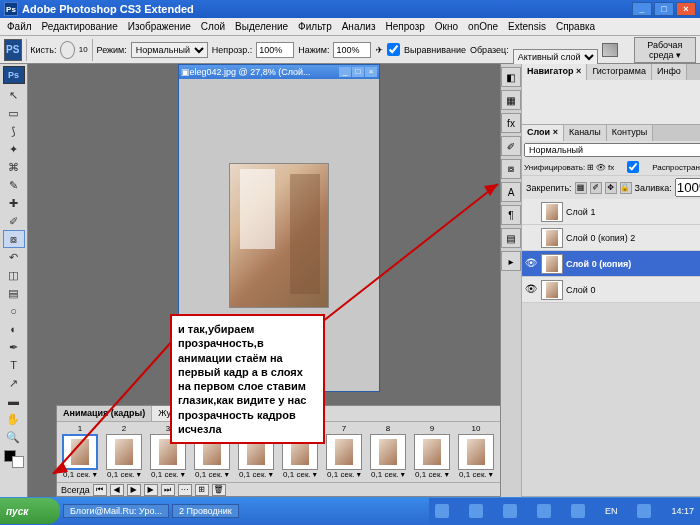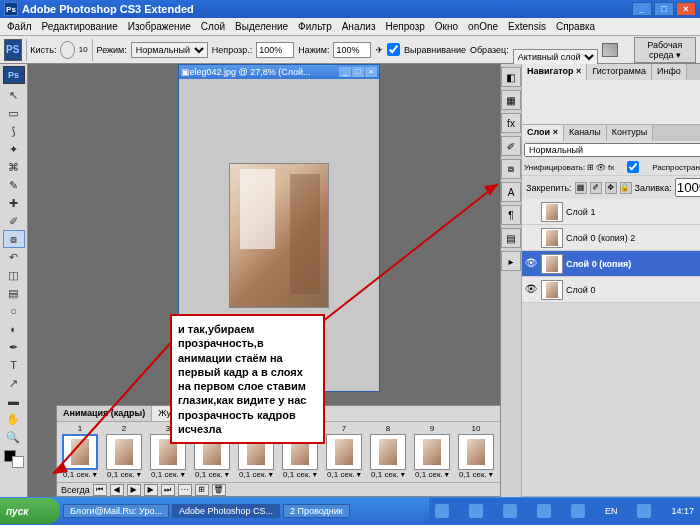--- a/index.html
+++ b/index.html
@@ -396,23 +396,20 @@
       </div>
     </div>
   </div>
 </div>
 
 <div class="taskbar">
   <div class="start">пуск</div>
   <div class="task-btn">
       <span>Блоги@Mail.Ru: Уро...</span>
     </div>
-  <div class="task-btn active">
-      <span>Adobe Photoshop CS...</span>
-    </div>
   <div class="task-btn">
       <span>2 Проводник</span>
     </div>
   <div class="tray">
     <div class="ti"></div>
     <div class="ti"></div>
     <div class="ti"></div>
     <div class="ti"></div>
     <div class="ti"></div>
     <span>EN</span>

